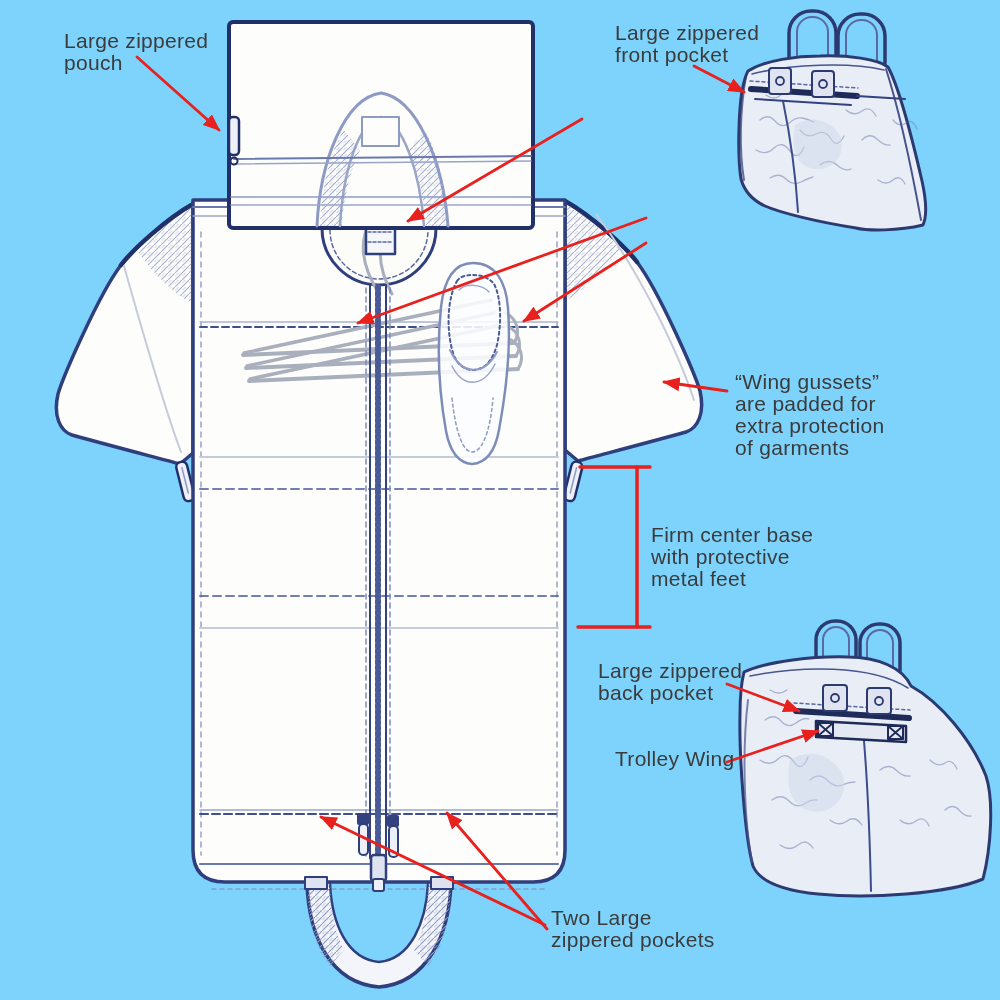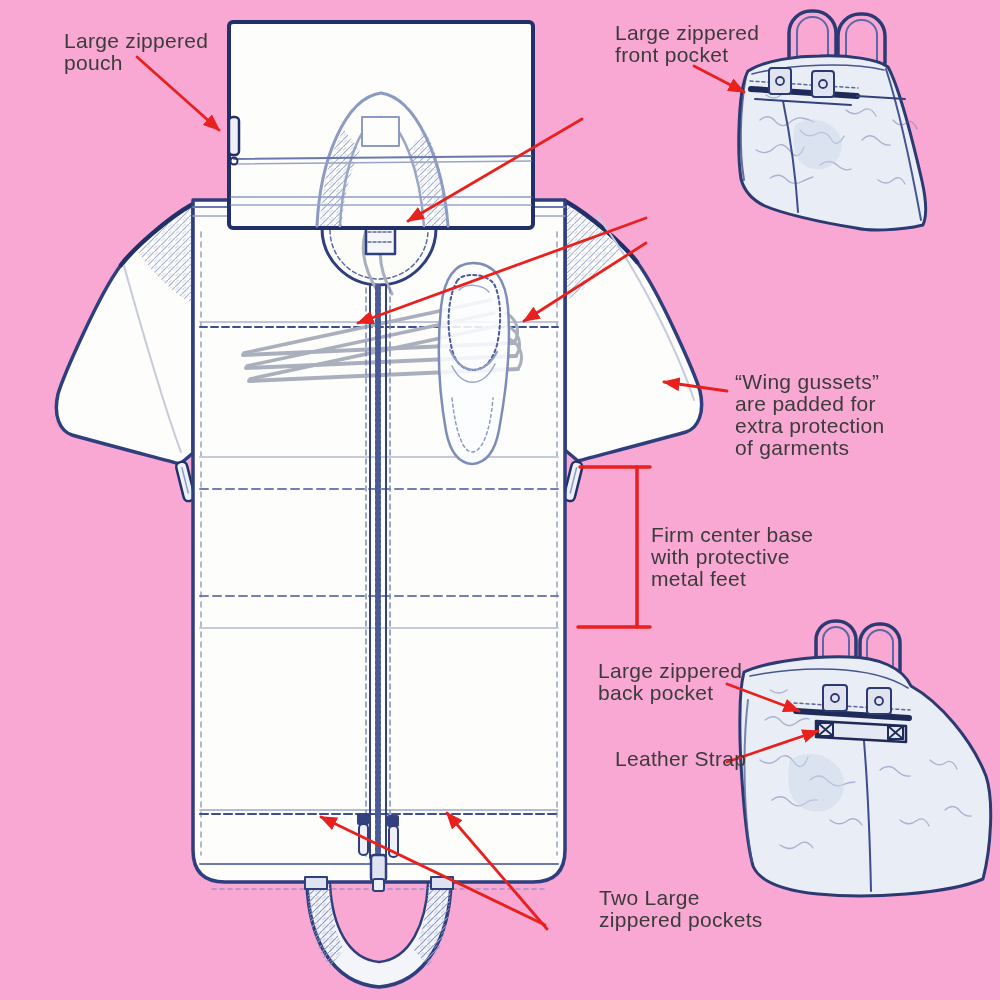--- a/index.html
+++ b/index.html
@@ -1,17 +1,17 @@
 <!DOCTYPE html>
 <html><head>
 <meta charset="utf-8">
 <style>
   html,body{margin:0;padding:0;}
   body{background:#fcfcf8;font-family:"Liberation Sans",sans-serif;}
-  .canvas{position:relative;width:1000px;height:1000px;background:#f9a8d4;overflow:hidden;}
+  .canvas{position:relative;width:1000px;height:1000px;background:#7dd3fc;overflow:hidden;}
   .canvas svg{position:absolute;left:0;top:0;}
   .label{
     position:absolute;
     color:#3b3b3b;
     font-size:21px;
     line-height:22px;
     letter-spacing:.3px;
     white-space:pre-line;
   }
 </style>
@@ -271,16 +271,16 @@
 front pocket</div>
   <div class="label" style="left:735px; top:371px;">“Wing gussets”
 are padded for
 extra protection
 of garments</div>
   <div class="label" style="left:651px; top:524px;">Firm center base
 with protective
 metal feet</div>
   <div class="label" style="left:598px; top:660px;">Large zippered
 back pocket</div>
-  <div class="label" style="left:615px; top:748px;">Leather Strap</div>
-  <div class="label" style="left:551px; top:887px;margin-left:48px;">Two Large
+  <div class="label" style="left:615px; top:748px;">Trolley Wing</div>
+  <div class="label" style="left:551px; top:907px;">Two Large
 zippered pockets</div>
 </div>
 
 </body></html>

